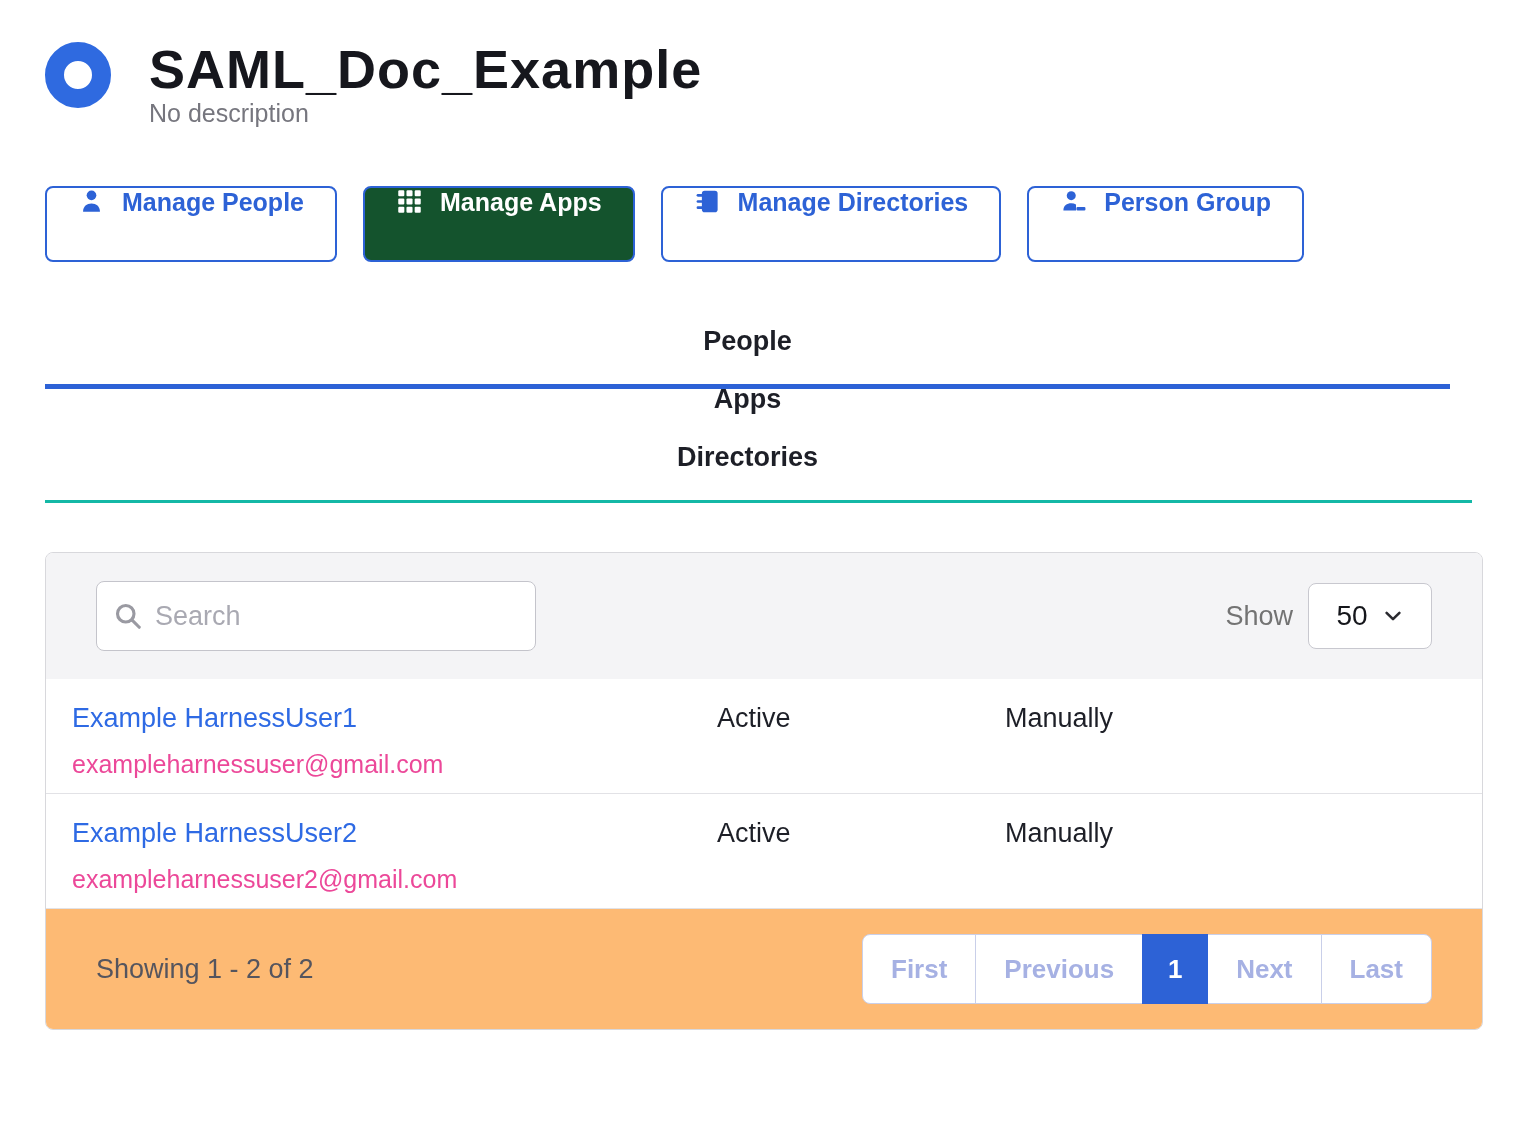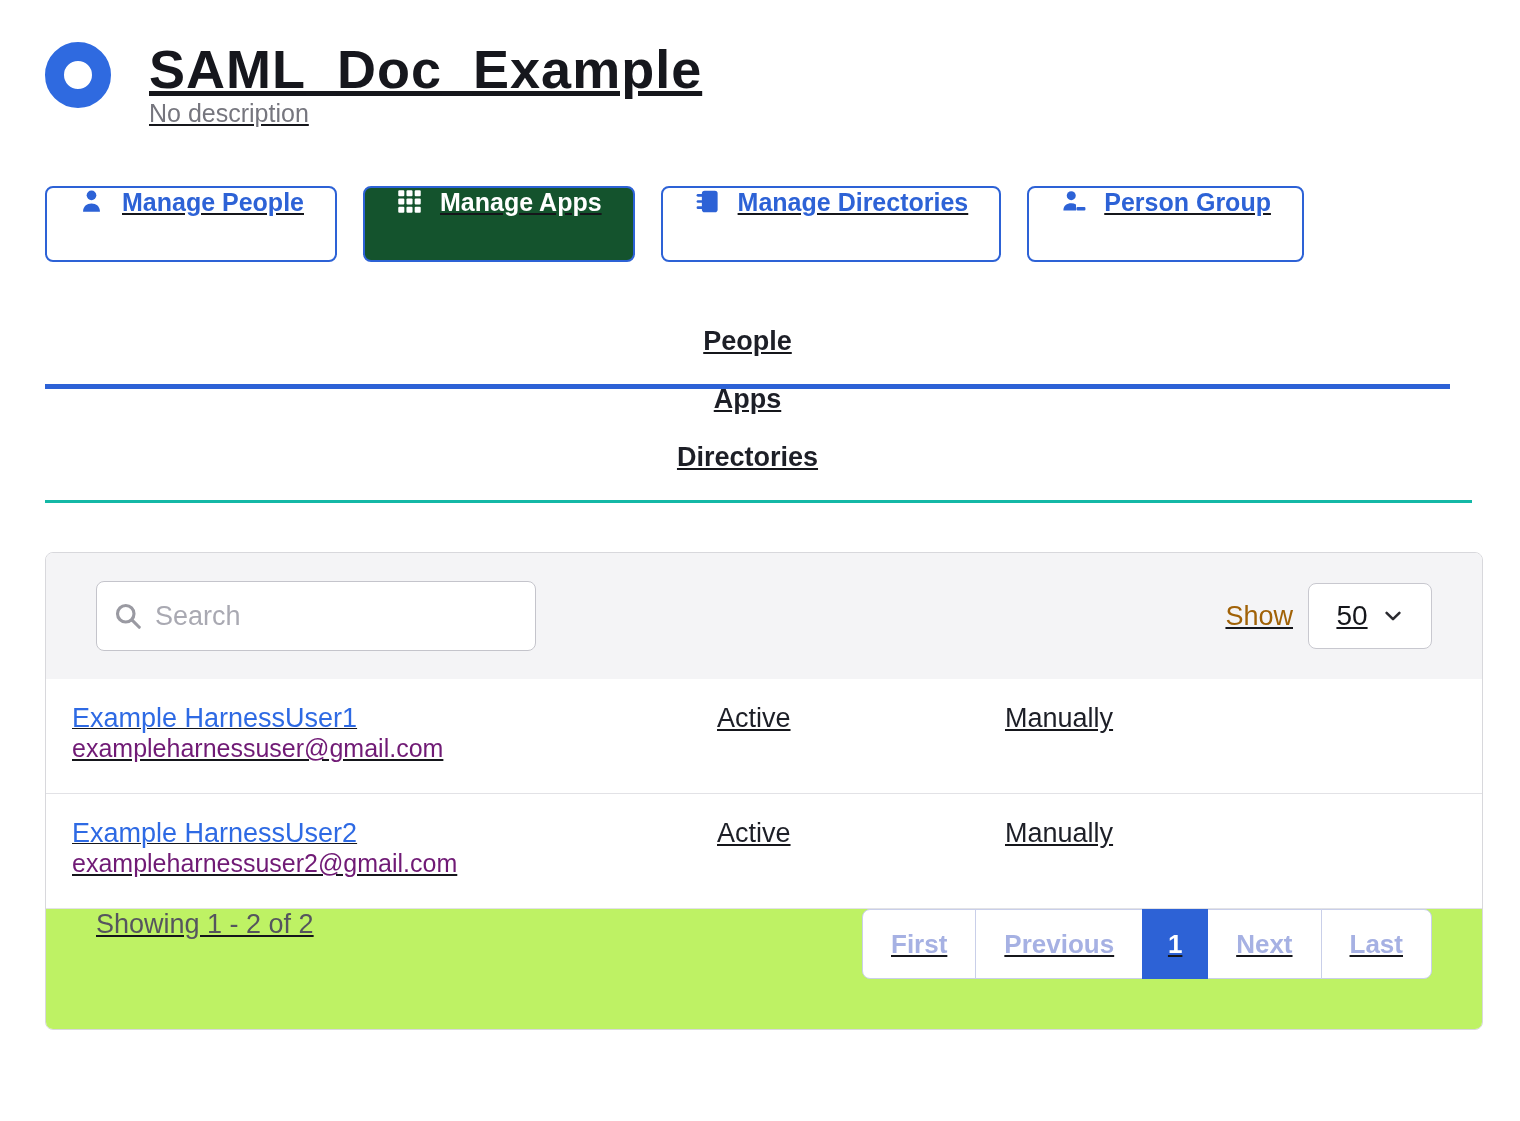--- a/index.html
+++ b/index.html
@@ -1,19 +1,19 @@
 <!DOCTYPE html>
 <html><head>
 <meta charset="utf-8">
 <style>
   * { box-sizing: border-box; margin: 0; padding: 0; }
   html, body { width: 1520px; height: 1121px; background: #ffffff; }
   body { font-family: "Liberation Sans", sans-serif; color: #15161b; }
 
-  .page { padding: 40px 48px 0 45px; text-decoration: underline; }
+  .page { padding: 40px 48px 0 45px; }
 
   
   .header { display: flex; align-items: flex-start; }
   .group-ring {
     width: 66px; height: 66px; border-radius: 50%;
     border: 19px solid #2f6ae0; background: #fff; flex: 0 0 auto;
     margin-top: 2px;
   }
   .header-text { margin-left: 38px; }
   .page-title { font-size: 54px; font-weight: 700; letter-spacing: 1px; line-height: 1.1; color: #16171d; }
@@ -57,21 +57,21 @@
     width: 440px; height: 70px; background: #fff; border: 1px solid #c4c4cb;
     border-radius: 8px; padding: 0 18px 0 58px; font-size: 27px; color: #15161b;
     font-family: "Liberation Sans", sans-serif; outline: none;
   }
   .search-input::placeholder { color: #a9a9b2; }
   .search-wrap svg {
     position: absolute; left: 17px; top: 50%; transform: translateY(-50%);
     width: 30px; height: 30px; color: #9a9aa2;
   }
   .show-group { margin-left: auto; display: flex; align-items: center; }
-  .show-label { font-size: 27px; color: #a16207; margin-right: 15px; }
+  .show-label { font-size: 27px; color: #737373; margin-right: 15px; }
   .page-size {
     width: 124px; height: 66px; background: #fff; border: 1px solid #c8c8cf;
     border-radius: 8px; display: inline-flex; align-items: center; justify-content: center;
     gap: 14px; font-size: 28px; color: #15161b; cursor: pointer;
     font-family: "Liberation Sans", sans-serif;
   }
   .page-size svg { width: 22px; height: 22px; color: #2a2a30; }
 
   
   .thead, .trow {
@@ -81,26 +81,26 @@
   .thead {
     height: 72px; background: #fff; border-top: 1px solid #d8d8dc;
     border-bottom: 1px solid #e2e2e6; align-items: center;
   }
   .th { font-size: 27px; font-weight: 700; color: #1d1f27; display: flex; align-items: center; }
   .th .sort { margin-left: auto; margin-right: 16px; color: #8a8a90; }
   .th .sort svg { width: 18px; height: 15px; display: block; }
 
   .trow { height: 115px; border-bottom: 1px solid #e2e2e6; padding-top: 24px; }
   .person-link { font-size: 27px; color: #2e6ae4; text-decoration: none; cursor: pointer; }
-  .person-email { font-size: 25px; color: #701a75; }
+  .person-email { font-size: 25px; color: #ec4899; margin-top: 16px; }
   .cell { font-size: 27px; color: #1d1f27; }
 
   
   .tfoot {
-    height: 120px; background: #bef264; display: flex; align-items: flex-start;
+    height: 120px; background: #fdba74; display: flex; align-items: center;
     padding: 0 50px;
   }
   .showing { font-size: 27px; color: #55555e; }
   .pagination { margin-left: auto; display: flex; }
   .pg-btn {
     height: 70px; padding: 0 28px; background: #fff; border: 1px solid #c9cfe9;
     color: #a6b1e3; font-size: 26px; font-weight: 700; cursor: pointer;
     font-family: "Liberation Sans", sans-serif; margin-left: -1px;
     display: inline-flex; align-items: center; justify-content: center;
   }

